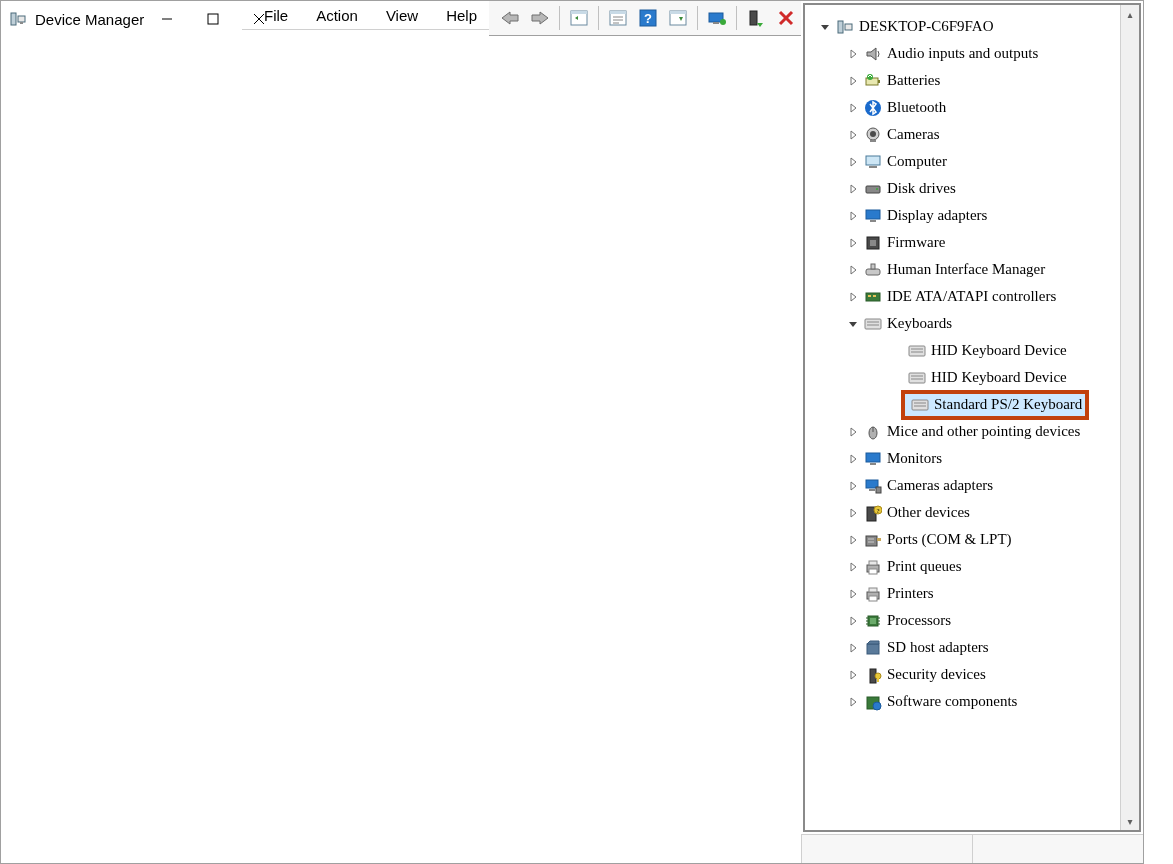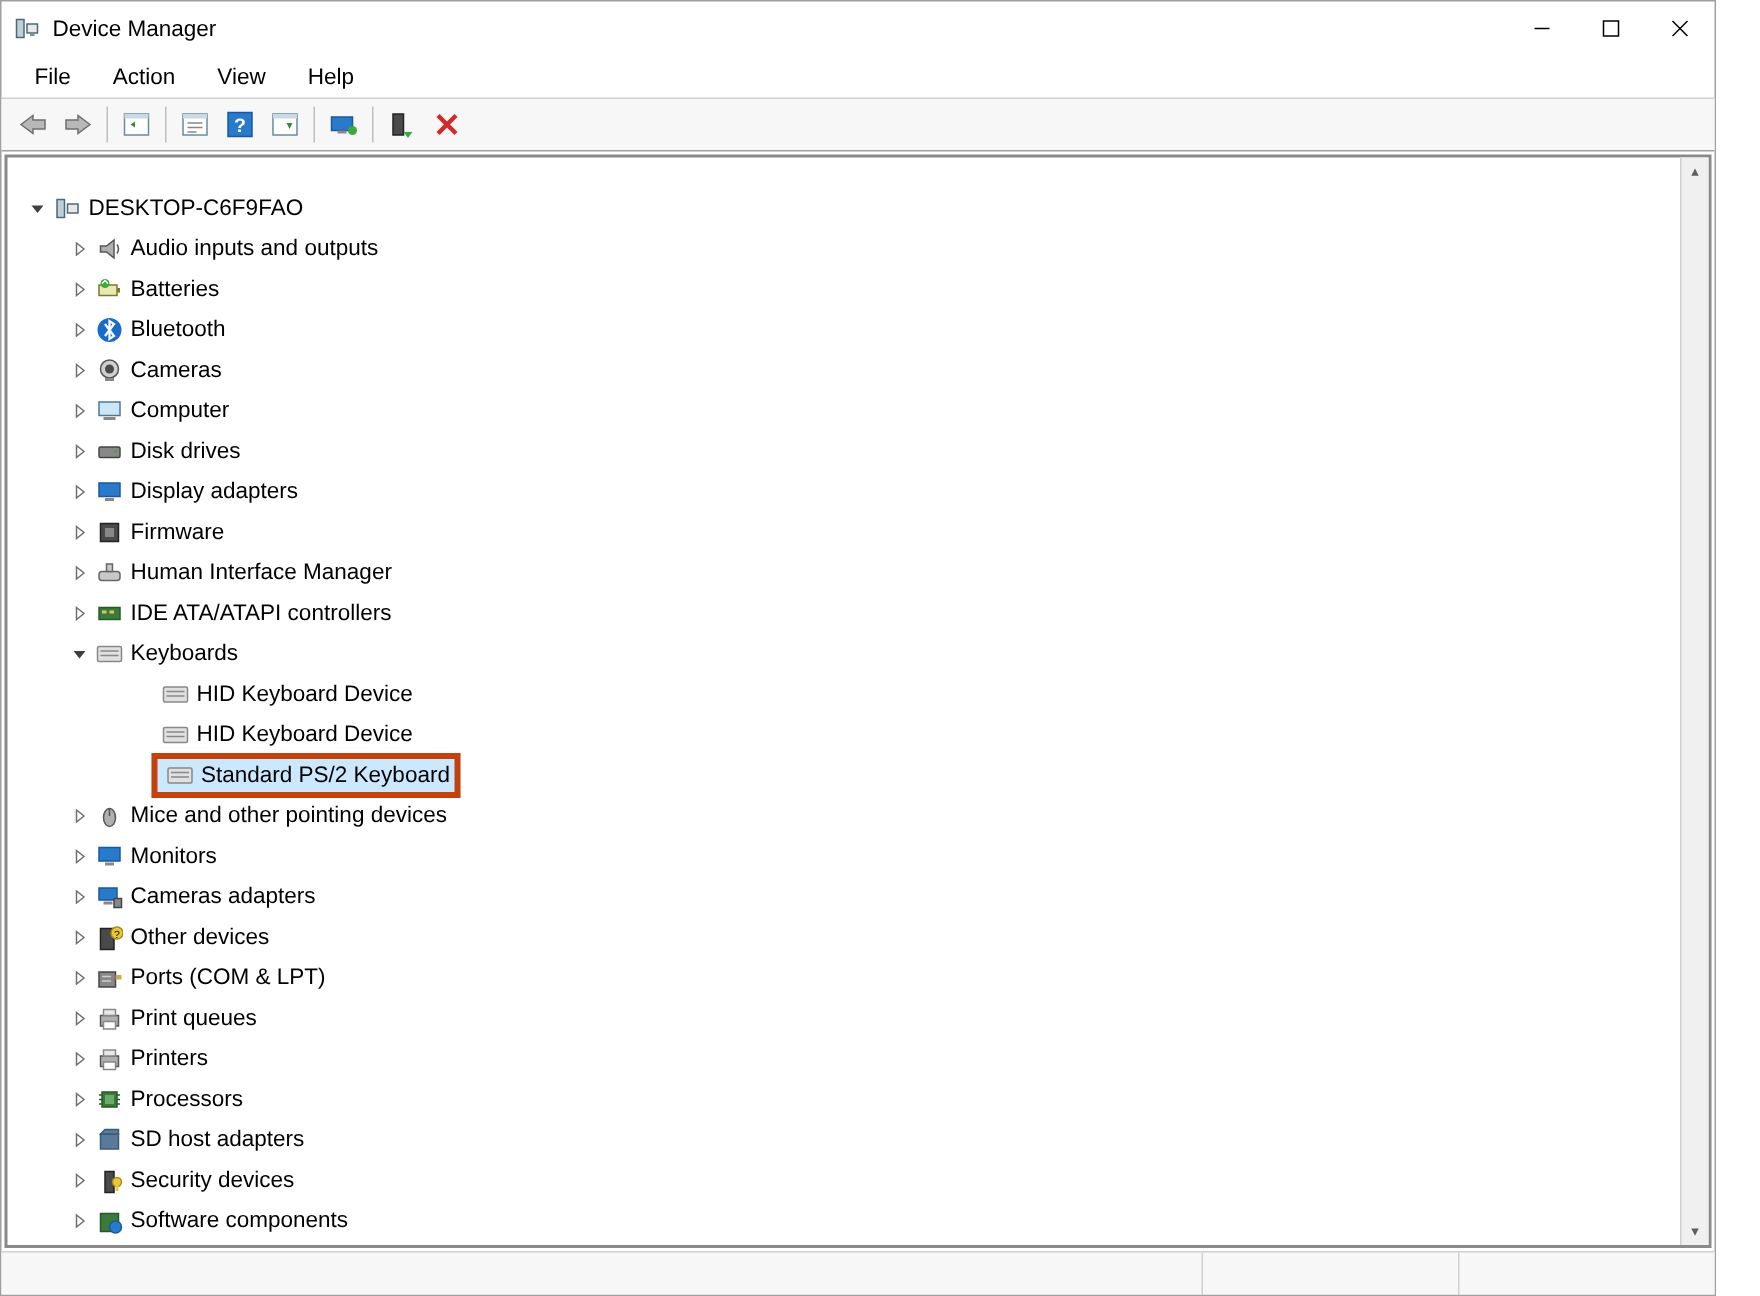--- a/index.html
+++ b/index.html
@@ -1,31 +1,31 @@
 <!DOCTYPE html>
 <html><head>
 <meta charset="utf-8">
 <style>
   html,body{margin:0;padding:0;font-family:"Segoe UI",Arial,sans-serif;font-size:14px;color:#000;background:#fff;}
-  .window{width:1144px;height:864px;border:1px solid #a0a0a0;box-sizing:border-box;display:flex;flex-direction:column;background:#fff;text-align:right;}
+  .window{width:1144px;height:864px;border:1px solid #a0a0a0;box-sizing:border-box;display:flex;flex-direction:row;background:#fff;text-align:right;}
   .titlebar{height:36px;display:flex;align-items:center;padding-left:8px;}
   .titlebar .app-icon{width:18px;height:18px;margin-right:8px;}
   .titlebar .title{flex:0 0 auto;font-size:15px;}
   .titlebar .spacer{flex:1 1 auto;}
   .win-controls{display:flex;height:36px;}
   .win-btn{width:46px;display:flex;align-items:center;justify-content:center;}
   .win-btn svg{stroke:#000;stroke-width:1;}
   .menubar{height:28px;display:flex;align-items:center;padding-left:10px;gap:4px;border-bottom:1px solid #d0d0d0;}
   .menu-item{padding:2px 12px;font-size:15px;}
   .toolbar{height:34px;display:flex;align-items:center;padding-left:6px;border-bottom:1px solid #a0a0a0;background:#f7f7f7;gap:0;}
   .tool-btn{width:30px;height:28px;display:flex;align-items:center;justify-content:center;}
   .tool-sep{width:1px;height:24px;background:#c0c0c0;margin:0 4px;}
   .content-wrap{flex:1 1 auto;display:flex;flex-direction:column;min-height:0;}
   .tree-outer{flex:1 1 auto;border:2px solid #8a8a8a;margin:2px;display:flex;min-height:0;position:relative;background:#fff;}
-  .tree{flex:1 1 auto;overflow:hidden;padding:20px 0 0 4px;}
+  .tree{flex:1 1 auto;overflow:hidden;padding:8px 0 0 4px;font-family:Liberation Serif, serif;}
   .tree-row{height:27px;display:flex;align-items:center;white-space:nowrap;}
   .tree-row .expander{width:16px;display:flex;align-items:center;justify-content:center;color:#595959;font-size:12px;}
   .tree-row .dev-icon{width:20px;height:20px;margin:0 4px 0 2px;display:flex;align-items:center;justify-content:center;}
   .tree-row .label{font-size:15px;}
   .tree-row.selected .label-wrap{background:#cce8ff;border:4px solid #c2410c;padding:0 3px;margin-left:-4px;}
   .label-wrap{display:flex;align-items:center;height:22px;}
   .indent-0{padding-left:8px;}
   .indent-1{padding-left:36px;}
   .indent-2{padding-left:80px;}
   .scrollbar{width:18px;background:#f0f0f0;border-left:1px solid #d0d0d0;display:flex;flex-direction:column;align-items:center;justify-content:space-between;}

